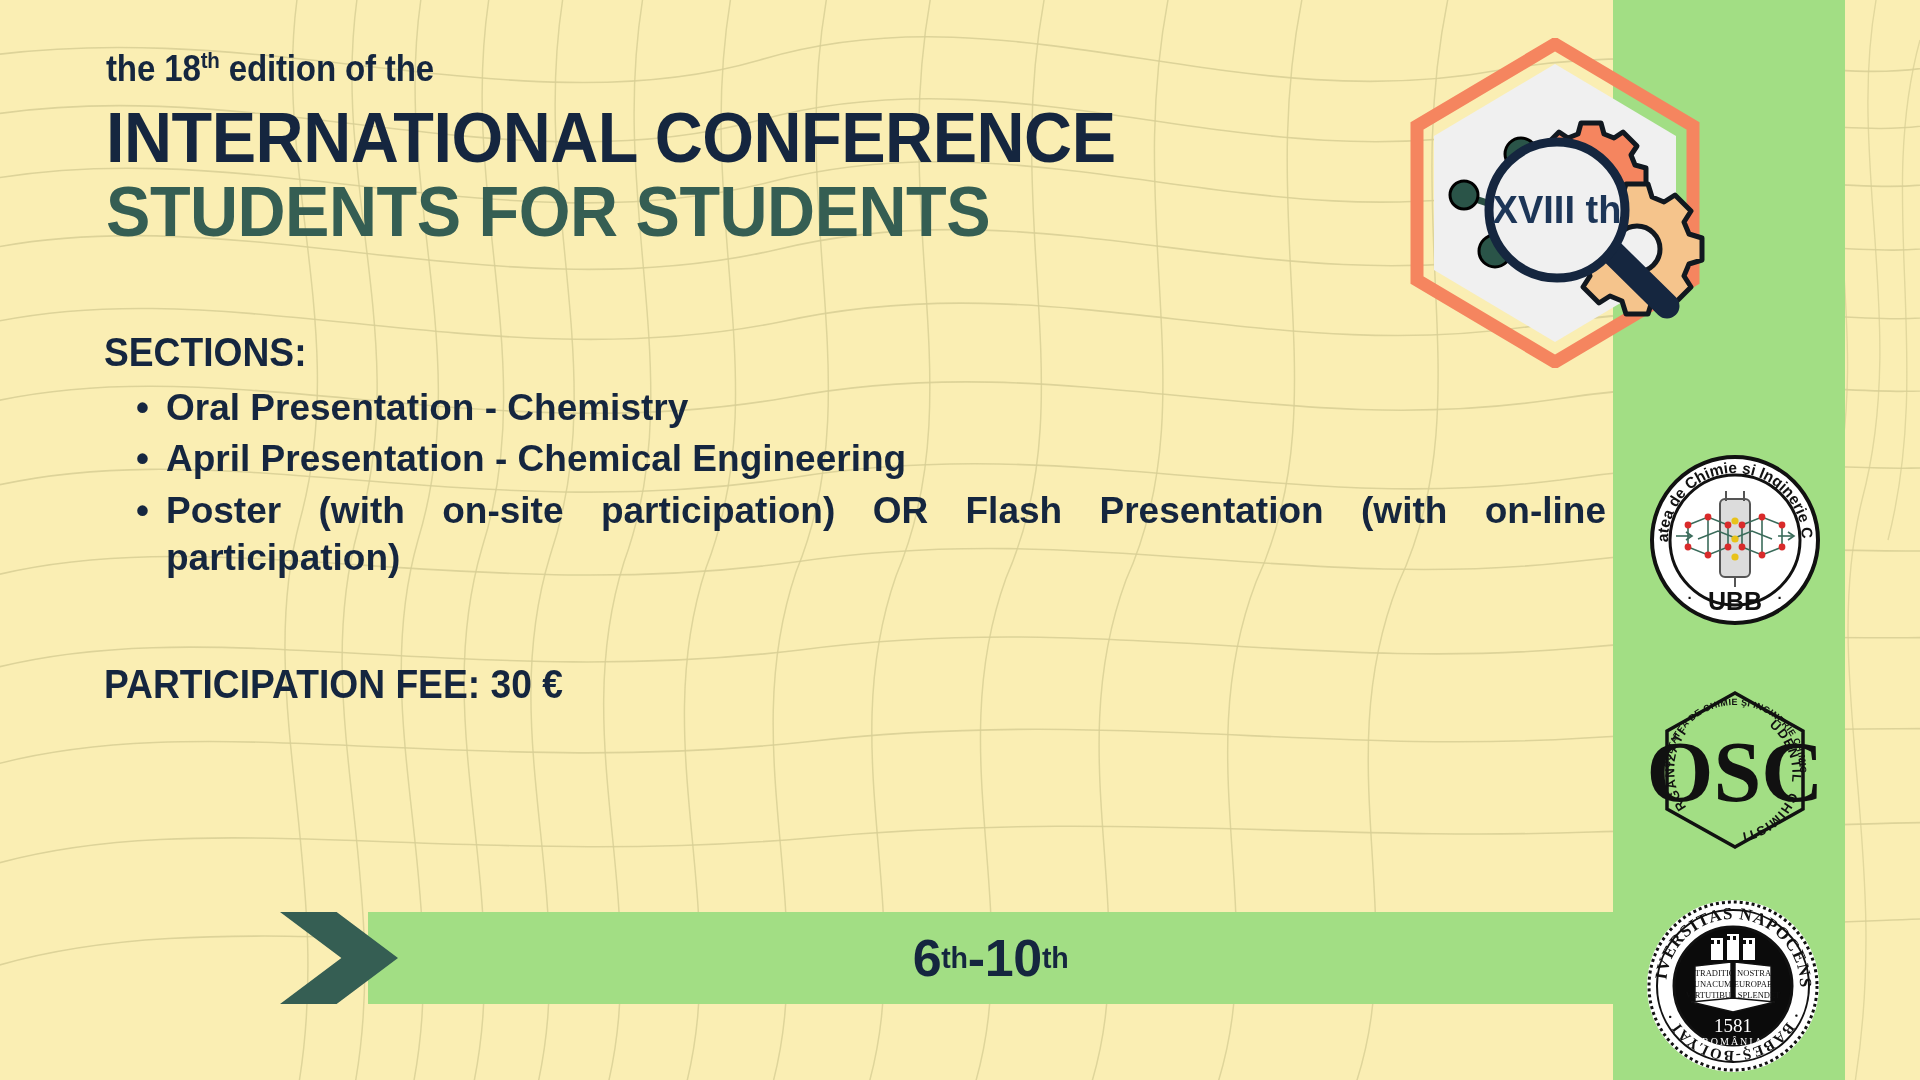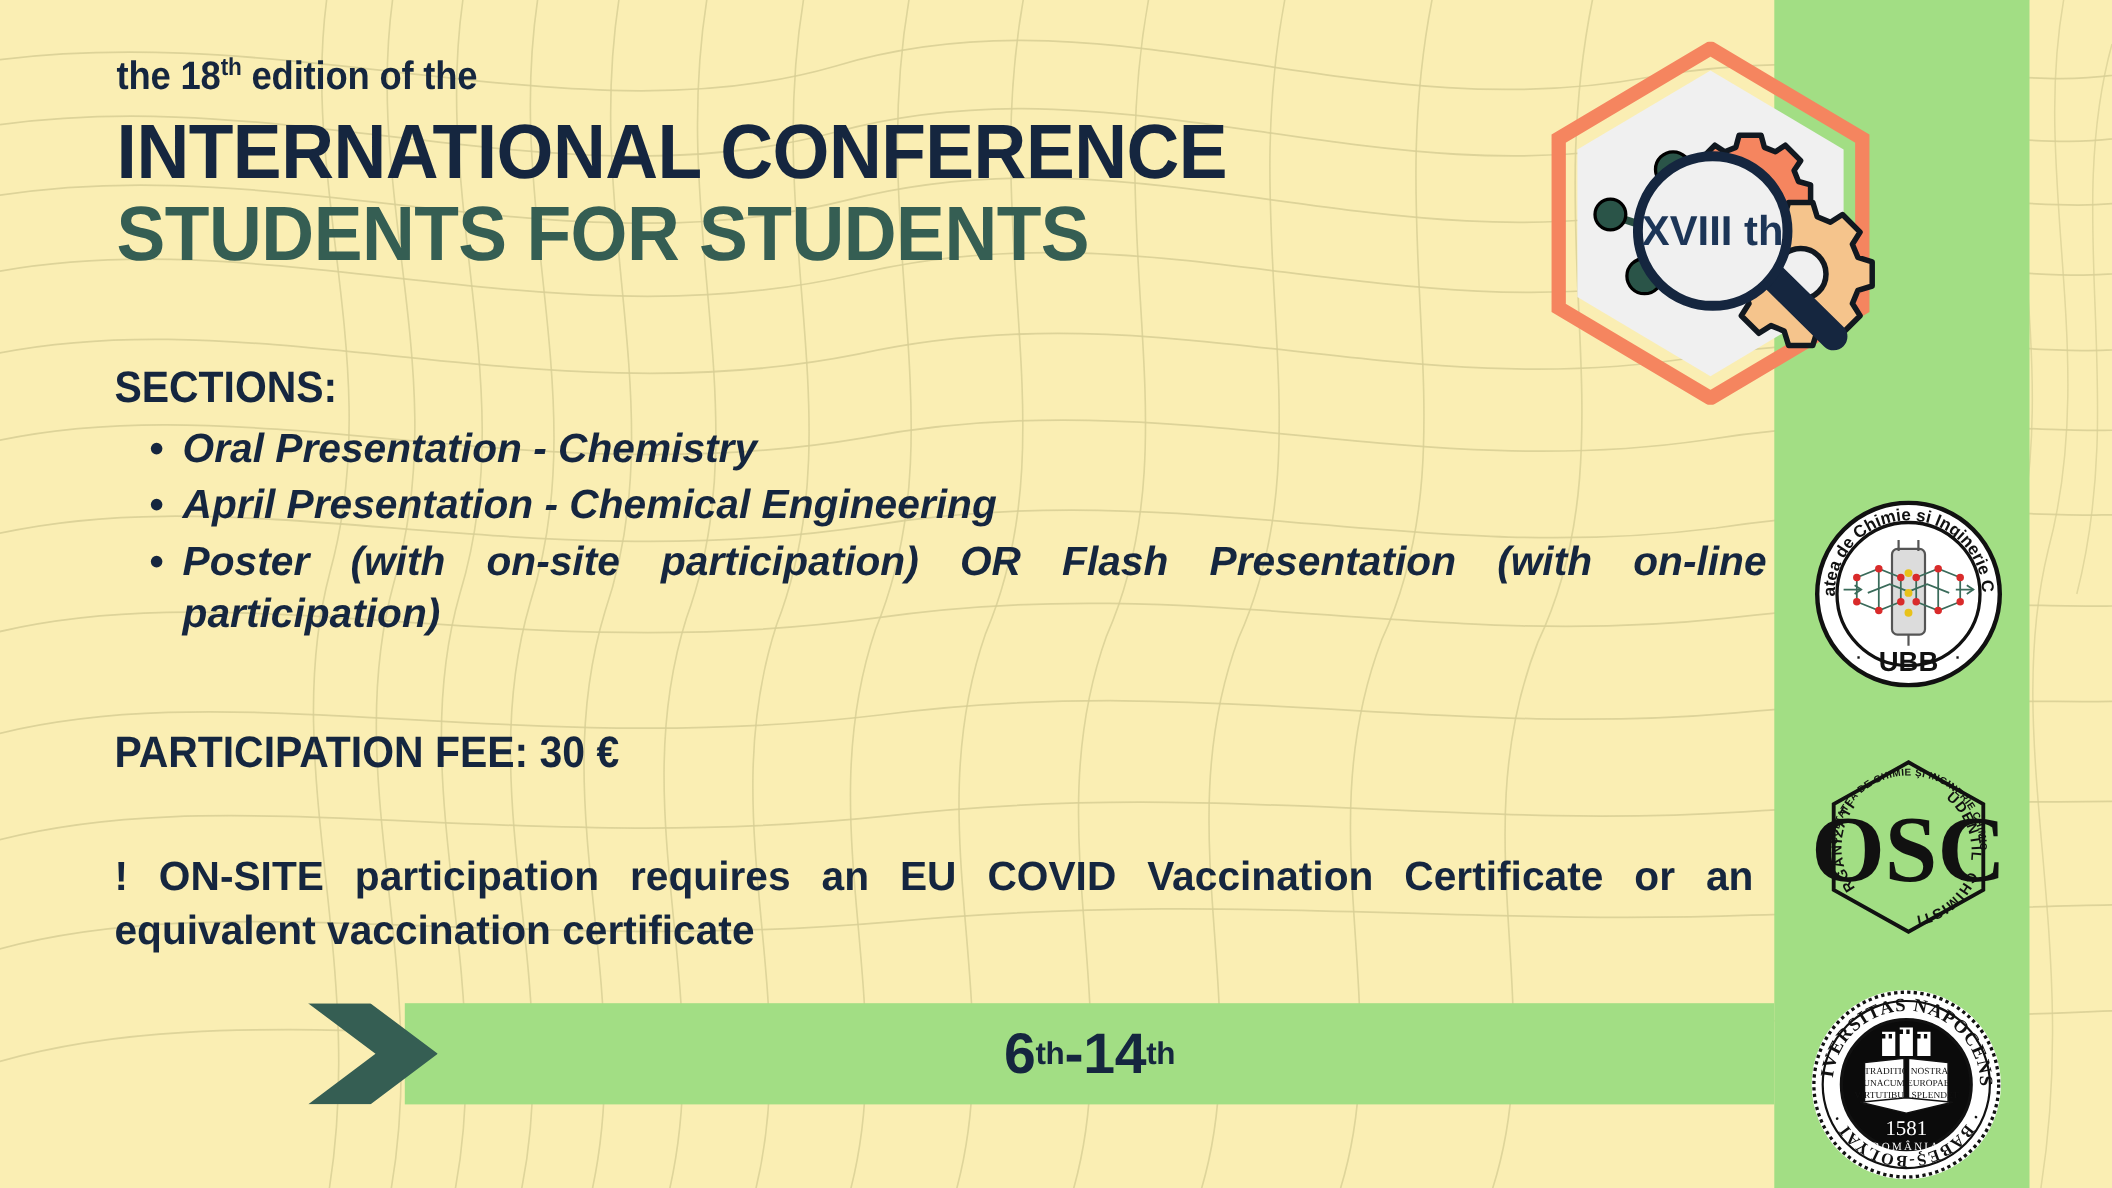--- a/index.html
+++ b/index.html
@@ -116,21 +116,20 @@
   .sec-bullet {
     flex: 0 0 auto;
     width: 30px;
     font-size: 37px;
     line-height: 1.28;
     color: #15263F;
   }
   .sec-text {
     flex: 1 1 auto;
     text-align: justify;
-    font-style: italic;
   }
   .sec-text.wrapped { text-align: justify; text-align-last: left; }
 
   .fee {
     position: absolute;
     left: 104px;
     top: 662px;
     font-size: 40px;
     font-weight: bold;
     color: #15263F;
@@ -283,31 +282,30 @@
         <span class="sec-text">April Presentation - Chemical Engineering</span>
       </div>
       <div class="sec-item">
         <span class="sec-bullet">•</span>
         <span class="sec-text wrapped">Poster (with on-site participation) OR Flash Presentation (with on-line participation)</span>
       </div>
     </div>
 
     <div class="fee">PARTICIPATION FEE: 30 €</div>
 
-    <div class="notice">! ON-SITE participation requires an EU COVID Vaccination Certificate or an equivalent vaccination certificate</div>
   </div>
 
   <div id="date-banner">
     <div class="bar"></div>
     <div class="chev"></div>
     <div class="date-text">
       <span>6</span>
         <sup>th</sup>
         <span>- </span>
-        <span>14</span>
+        <span>10</span>
         <sup>th</sup>
     </div>
   </div>
 
   <svg id="hex-logo" viewBox="0 0 330 330" aria-hidden="true">
 
     <polygon points="165,6 303,88 303,242 165,324 27,242 27,88" fill="none" stroke="#F5855F" stroke-width="13"></polygon>
 
     <polygon points="165,26 286,98 286,232 165,304 44,232 44,98" fill="#F0F0F0"></polygon>
 

